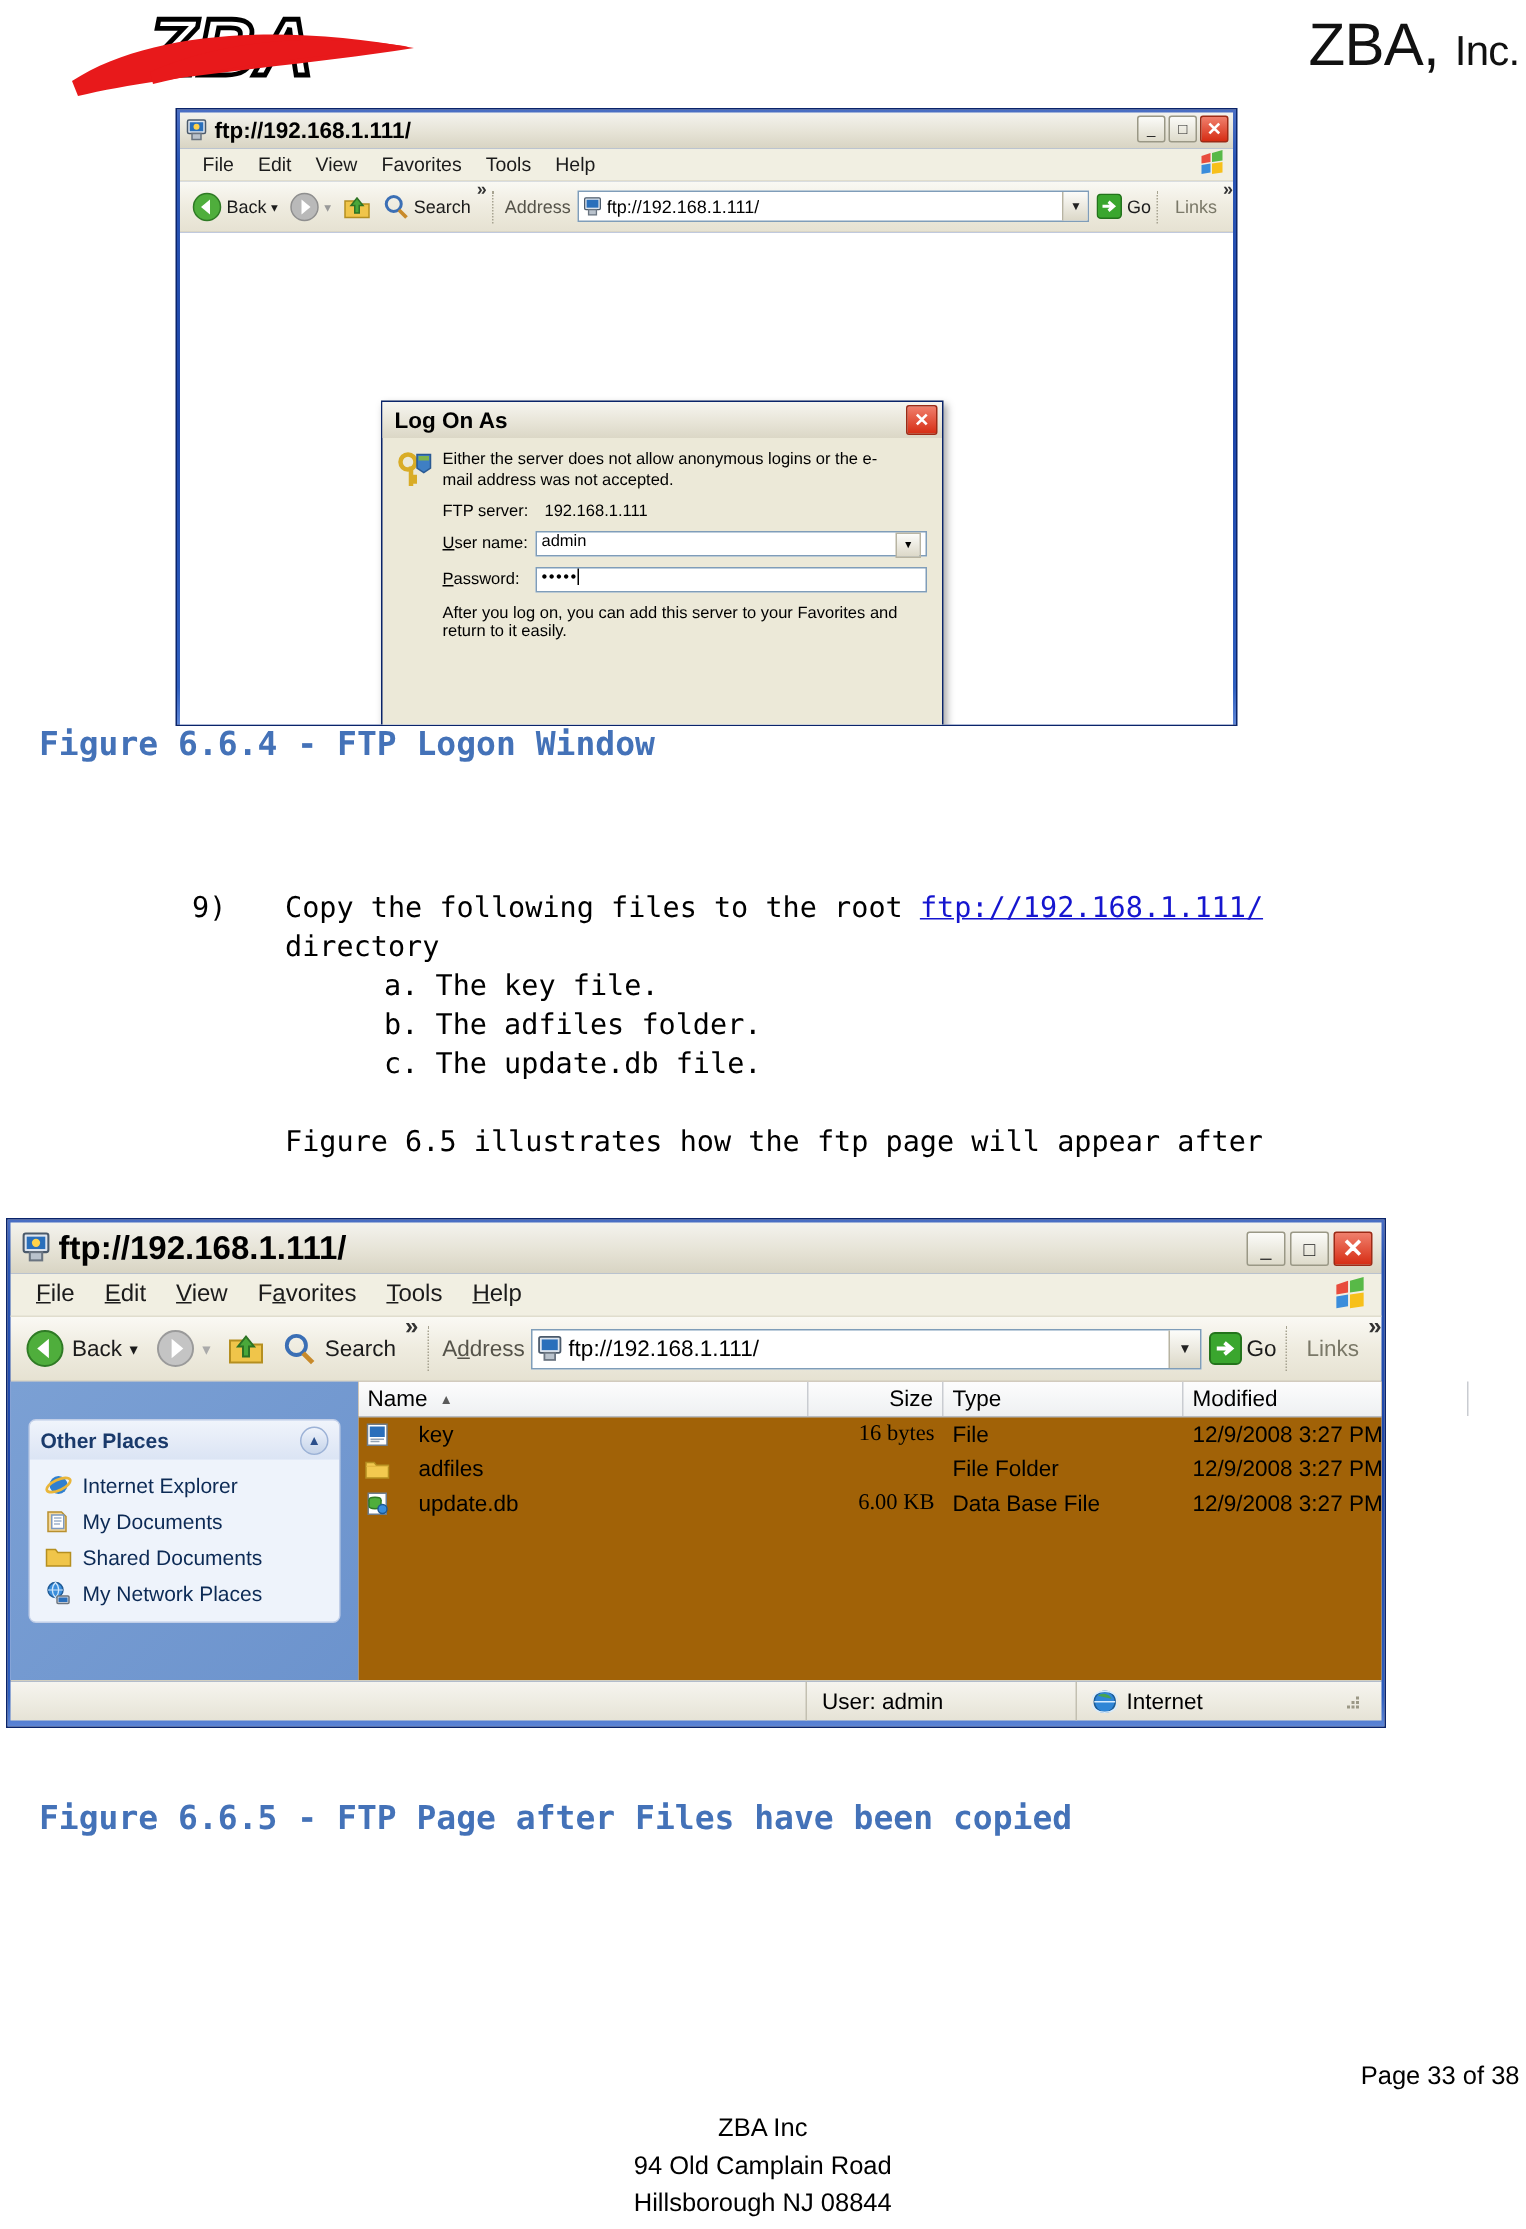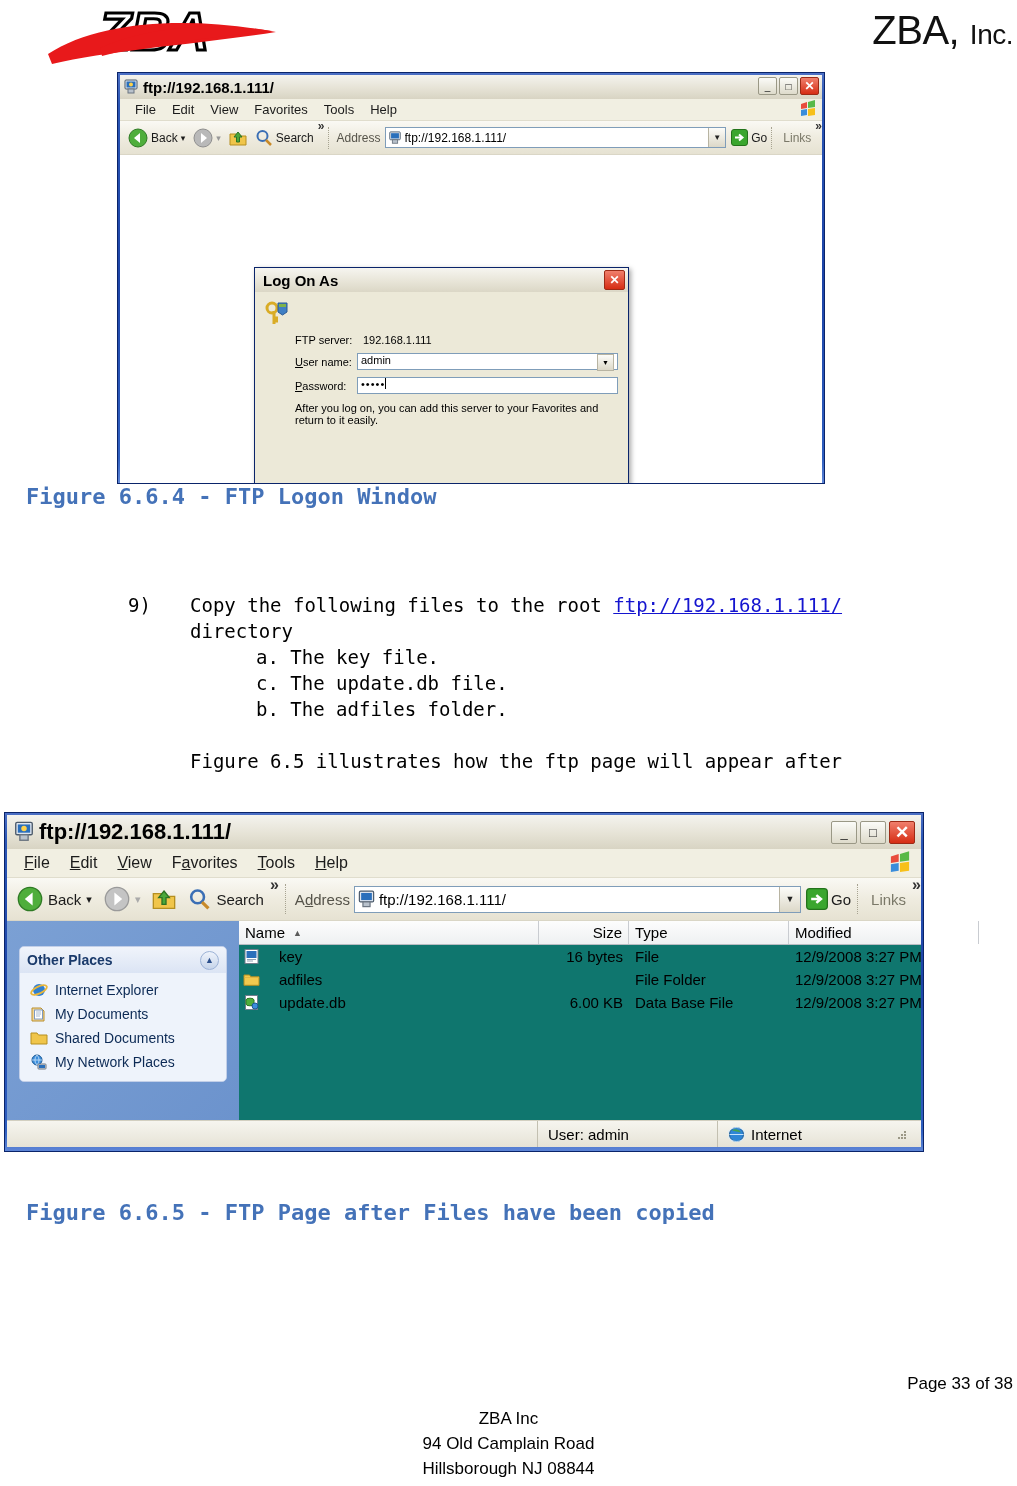--- a/index.html
+++ b/index.html
@@ -188,41 +188,41 @@
     width:17px;height:17px;border-radius:50%;flex:none;
     background:linear-gradient(180deg,#eef3fb,#c6d4ea);
     border:1px solid #9cb2d6;display:flex;align-items:center;justify-content:center;
     font-size:9px;color:#2b4f8c;font-weight:bold;
   }
   #op-list{background:#eef3fb;padding:5px 0 7px 0;}
   .op-item{display:flex;align-items:center;gap:7px;padding:3px 0 3px 10px;}
   .op-item span{font-size:14px;color:#0c2a55;white-space:nowrap;}
   .op-icon{width:18px;height:18px;flex:none;}
 
-  #file-pane{flex:1;background:#0f766e;display:flex;flex-direction:column;min-width:0;}
+  #file-pane{flex:1;background:#a16207;display:flex;flex-direction:column;min-width:0;}
   #col-headers{
     height:23px;display:flex;align-items:stretch;flex:none;
     background:linear-gradient(180deg,#fdfdfd,#eef0f2);
     border-bottom:1px solid #b8bcc2;
   }
   .col-h{
     display:flex;align-items:center;font-size:15px;color:#000;
     border-right:1px solid #c9ccd1;padding:0 6px;box-sizing:border-box;
   }
   .col-h.name{width:300px;flex:none;}
   .col-h.size{width:90px;flex:none;justify-content:flex-end;}
   .col-h.type{width:160px;flex:none;}
   .col-h.modified{width:190px;flex:none;}
   .col-h.pad{flex:1;border-right:none;}
   .sortarrow{margin-left:8px;font-size:9px;color:#5a5a5a;}
   #file-rows{flex:1;display:block;}
   .file-row{display:flex;align-items:center;height:23px;}
   .fr-name{width:300px;flex:none;display:flex;align-items:center;gap:19px;padding-left:4px;box-sizing:border-box;}
   .fr-name span{font-size:15px;color:#000;}
-  .fr-size{width:90px;flex:none;text-align:right;font-size:15px;padding-right:6px;box-sizing:border-box;}
+  .fr-size{width:90px;flex:none;text-align:right;font-size:15px;padding-right:6px;box-sizing:border-box;font-family:Liberation Serif, serif;}
   .fr-type{width:160px;flex:none;font-size:15px;padding-left:6px;box-sizing:border-box;}
   .fr-mod{width:190px;flex:none;font-size:15px;padding-left:6px;box-sizing:border-box;}
   .fi{width:17px;height:17px;flex:none;}
   #statusbar{
     height:26px;display:flex;align-items:center;flex:none;
     background:linear-gradient(180deg,#f6f5ef,#e6e3d6);
     border-top:1px solid #d2cfc0;position:relative;
   }
   .sb-cell{display:flex;align-items:center;gap:6px;font-size:15px;color:#000;height:100%;
            border-left:1px solid #c3c0b1;padding:0 10px;box-sizing:border-box;}
@@ -354,20 +354,21 @@
         </div>
         <div class="dlg-body">
 
           <div class="dlg-row">
             <svg class="key-icon" viewBox="0 0 26 26">
               <circle cx="7" cy="7" r="5" fill="none" stroke="#d9ac26" stroke-width="3"></circle>
               <path d="M9 10 L9 23 M9 17 h4 M9 20 h4" stroke="#d9ac26" stroke-width="3" fill="none"></path>
               <path d="M13 2 L22 2 L22 11 L17.5 14 L13 11 Z" fill="#3f7fc4" stroke="#2a5a93"></path>
               <path d="M14 3 L21 3 L21 6 L14 6 Z" fill="#7fb34a"></path>
             </svg>
+            <div class="dlg-intro">Either the server does not allow anonymous logins or the e-mail address was not accepted.</div>
           </div>
 
           <div class="fld-row">
             <div class="fld-label">FTP server:</div>
             <div class="fld-static">192.168.1.111</div>
           </div>
 
           <div class="fld-row">
             <div class="fld-label"><u>U</u>ser name:</div>
             <div class="fld-input">
@@ -395,22 +396,22 @@
 
 <div id="cap1" class="figure-caption">Figure 6.6.4 - FTP Logon Window</div>
 
 <div id="body-text">
   <div class="step-line">
     <span class="step-num">9)</span>
     <span><span>Copy the following files to the root </span><a href="#">ftp://192.168.1.111/</a></span>
   </div>
   <div class="indent1">directory</div>
   <div class="sub">a. The key file.</div>
+  <div class="sub">b. The adfiles folder.</div>
   <div class="sub">c. The update.db file.</div>
-  <div class="sub">b. The adfiles folder.</div>
   <div class="para">Figure 6.5 illustrates how the ftp page will appear after</div>
 </div>
 
 <div id="win2" class="xp-window">
   <div class="xp-frame">
     <div class="xp-titlebar">
       <svg class="t-icon" viewBox="0 0 16 16">
         <rect x="2" y="1" width="12" height="9" rx="1" fill="#dfe6ef" stroke="#4b5a6b"></rect>
         <rect x="3.5" y="2.5" width="9" height="6" fill="#2a6fbb"></rect>
         <rect x="5" y="10" width="6" height="4" fill="#b9c2cc" stroke="#6a7480"></rect>

